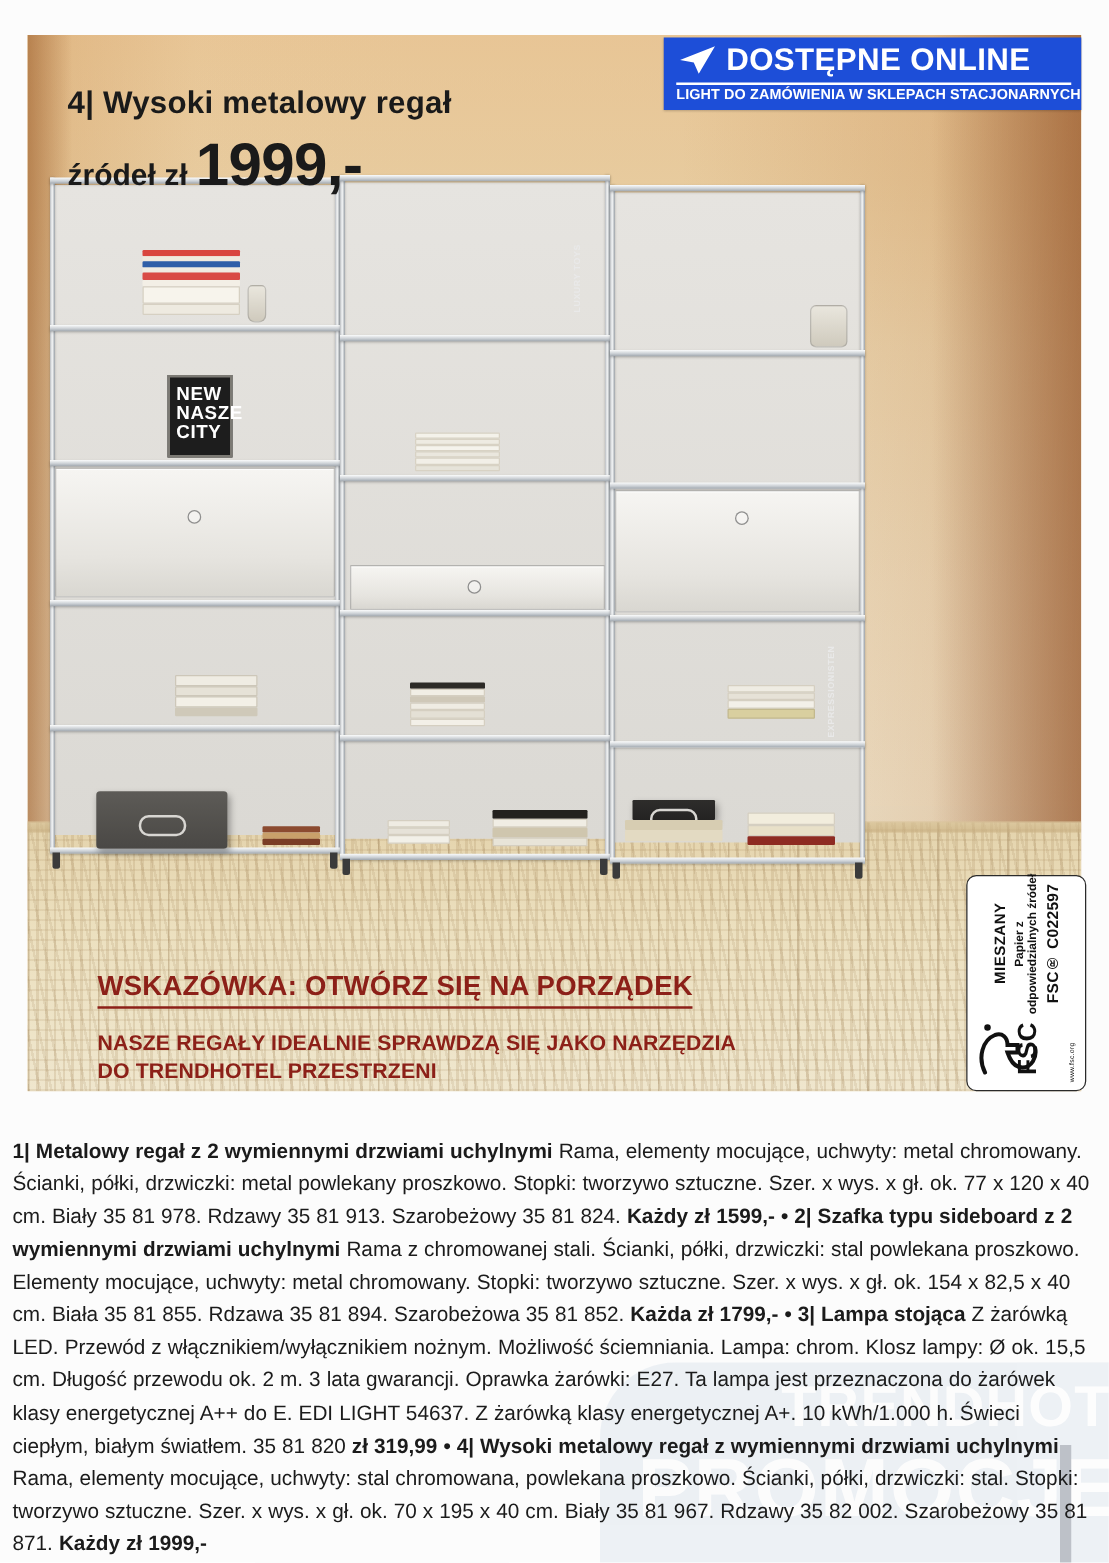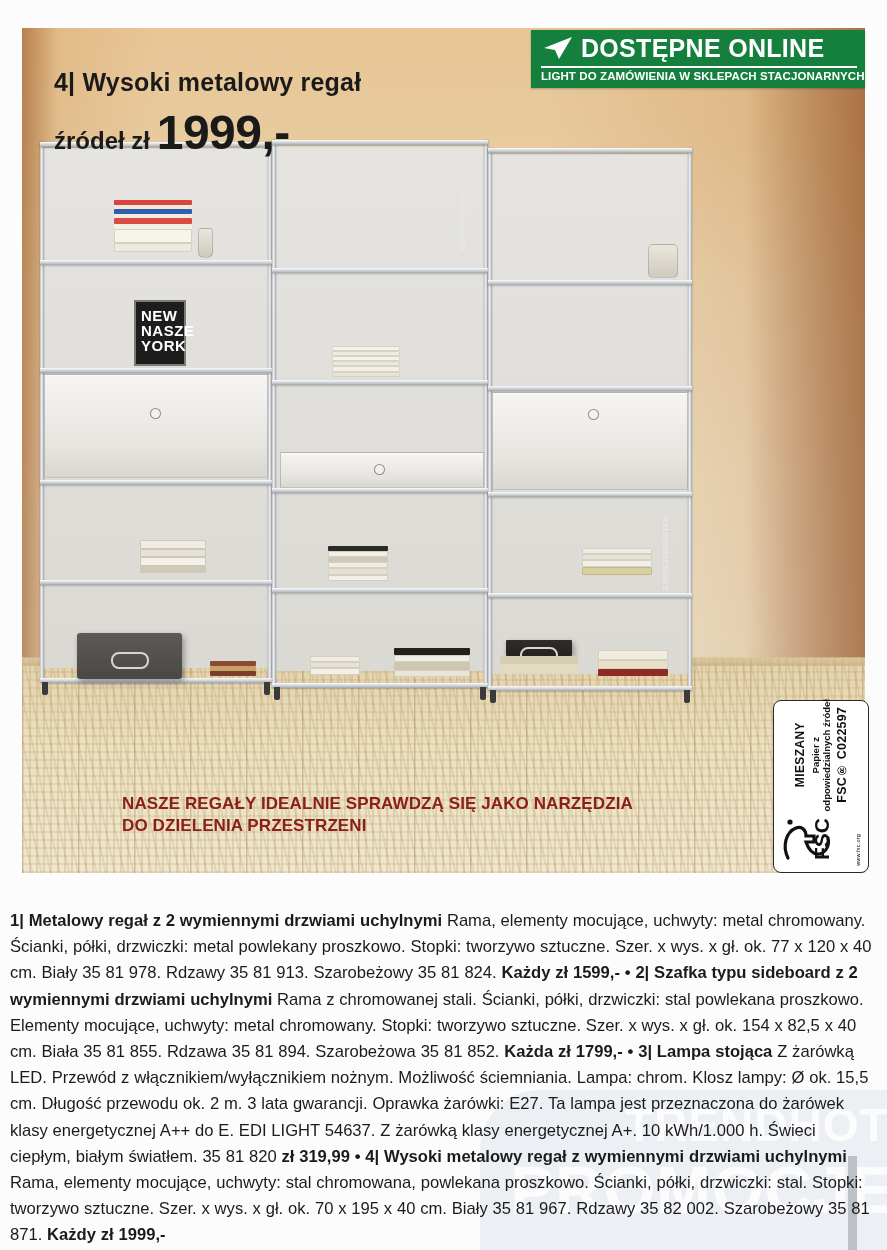--- a/index.html
+++ b/index.html
@@ -119,42 +119,42 @@
 
   
   .headline { position:absolute; left:32px; top:40px; z-index:4; color:#1a1a1a; }
   .hl-1 { font-size:25px; font-weight:bold; letter-spacing:.2px; white-space:nowrap; }
   .hl-2 { margin-top:8px; font-size:24px; font-weight:bold; white-space:nowrap; }
   .hl-2 .price { font-size:48px; letter-spacing:-.5px; }
 
   
   .banner {
     position:absolute; left:531px; top:30px; width:334px; height:58px;
-    background:#15803d; z-index:5; box-shadow:0 1px 2px rgba(0,0,0,.25);
+    background:#1d4ed8; z-index:5; box-shadow:0 1px 2px rgba(0,0,0,.25);
   }
   .banner-row { position:relative; height:36px; display:flex; align-items:center; padding-left:10px; }
   .cursor-icon { width:34px; height:26px; flex:0 0 auto; margin-right:6px; }
   .banner-title {
     color:#fff; font-weight:bold; font-size:25px; letter-spacing:.3px;
     line-height:26px; white-space:nowrap;
   }
   .banner-rule { position:absolute; left:10px; right:8px; top:36px; height:2px; background:#fff; }
   .banner-sub {
     position:absolute; left:10px; top:40px; right:6px;
     color:#fff; font-weight:bold; font-size:11.5px; letter-spacing:.1px; white-space:nowrap;
   }
 
   
   .tip { position:absolute; left:56px; top:748px; z-index:4; color:#8c2018; }
   .tip-title {
     font-size:22px; font-weight:bold; letter-spacing:.2px;
     border-bottom:2.5px solid #8c2018; padding-bottom:3px; display:inline-block;
     white-space:nowrap;
   }
-  .tip-sub { margin-top:17px; font-size:17px; font-weight:bold; line-height:22px; letter-spacing:.1px;padding-left:44px; }
+  .tip-sub { margin-top:17px; font-size:17px; font-weight:bold; line-height:22px; letter-spacing:.1px; }
 
   
   .fsc {
     position:absolute; left:773px; top:700px; width:96px; height:173px;
     border:1.4px solid #2a2a2a; border-radius:8px; background:#fff; z-index:6;
   }
   .fsc-inner { position:relative; width:100%; height:100%; }
   .fsc-text-col {
     position:absolute; left:0; top:0; width:100%; height:108px;
     display:flex; align-items:center; justify-content:center; gap:3px;
@@ -224,21 +224,21 @@
         <div style="height:6px;background:#d94b45;"></div>
         <div style="height:5px;background:#f3efe6;"></div>
         <div style="height:14px;background:#f7f4ec;border:1px solid #d6d0c2;"></div>
         <div style="height:9px;background:#eeeae0;border:1px solid #d6d0c2;"></div>
       </div>
       <div class="vase" style="left:176px; top:200px; width:15px; height:30px;"></div>
 
       <div class="nycbook" style="left:112px; top:272px; width:52px; height:66px;">
         <span>NEW</span><br>
         <span>NASZE</span><br>
-        <span>YORK</span>
+        <span>CITY</span>
       </div>
 
       <div class="door" style="left:22px; top:346px; width:224px; height:104px;"></div>
       <div class="door-knob" style="left:128px; top:380px;"></div>
 
       <div class="stack" style="left:118px; top:512px; width:66px;">
         <div style="height:9px;background:#efece3;border:1px solid #cdc7b9;"></div>
         <div style="height:8px;background:#e6e2d7;border:1px solid #cdc7b9;"></div>
         <div style="height:9px;background:#f3f0e7;border:1px solid #cdc7b9;"></div>
         <div style="height:7px;background:#cfc9b9;"></div>
@@ -342,23 +342,24 @@
 
     <div class="headline">
       <div class="hl-1">4| Wysoki metalowy regał</div>
       <div class="hl-2">
         <span>źródeł zł</span>
         <span class="price">1999,-</span>
       </div>
     </div>
 
     <div class="tip">
+      <div class="tip-title">WSKAZÓWKA: OTWÓRZ SIĘ NA PORZĄDEK</div>
       <div class="tip-sub">
         <div>NASZE REGAŁY IDEALNIE SPRAWDZĄ SIĘ JAKO NARZĘDZIA</div>
-        <div>DO DZIELENIA PRZESTRZENI</div>
+        <div>DO TRENDHOTEL PRZESTRZENI</div>
       </div>
     </div>
   </div>
 
   <div class="banner">
     <div class="banner-row">
       <svg class="cursor-icon" viewBox="0 0 34 26">
         <polygon points="31,2 3,13 14,15 18,24" fill="#ffffff"></polygon>
       </svg>
       <div class="banner-title">DOSTĘPNE ONLINE</div>

